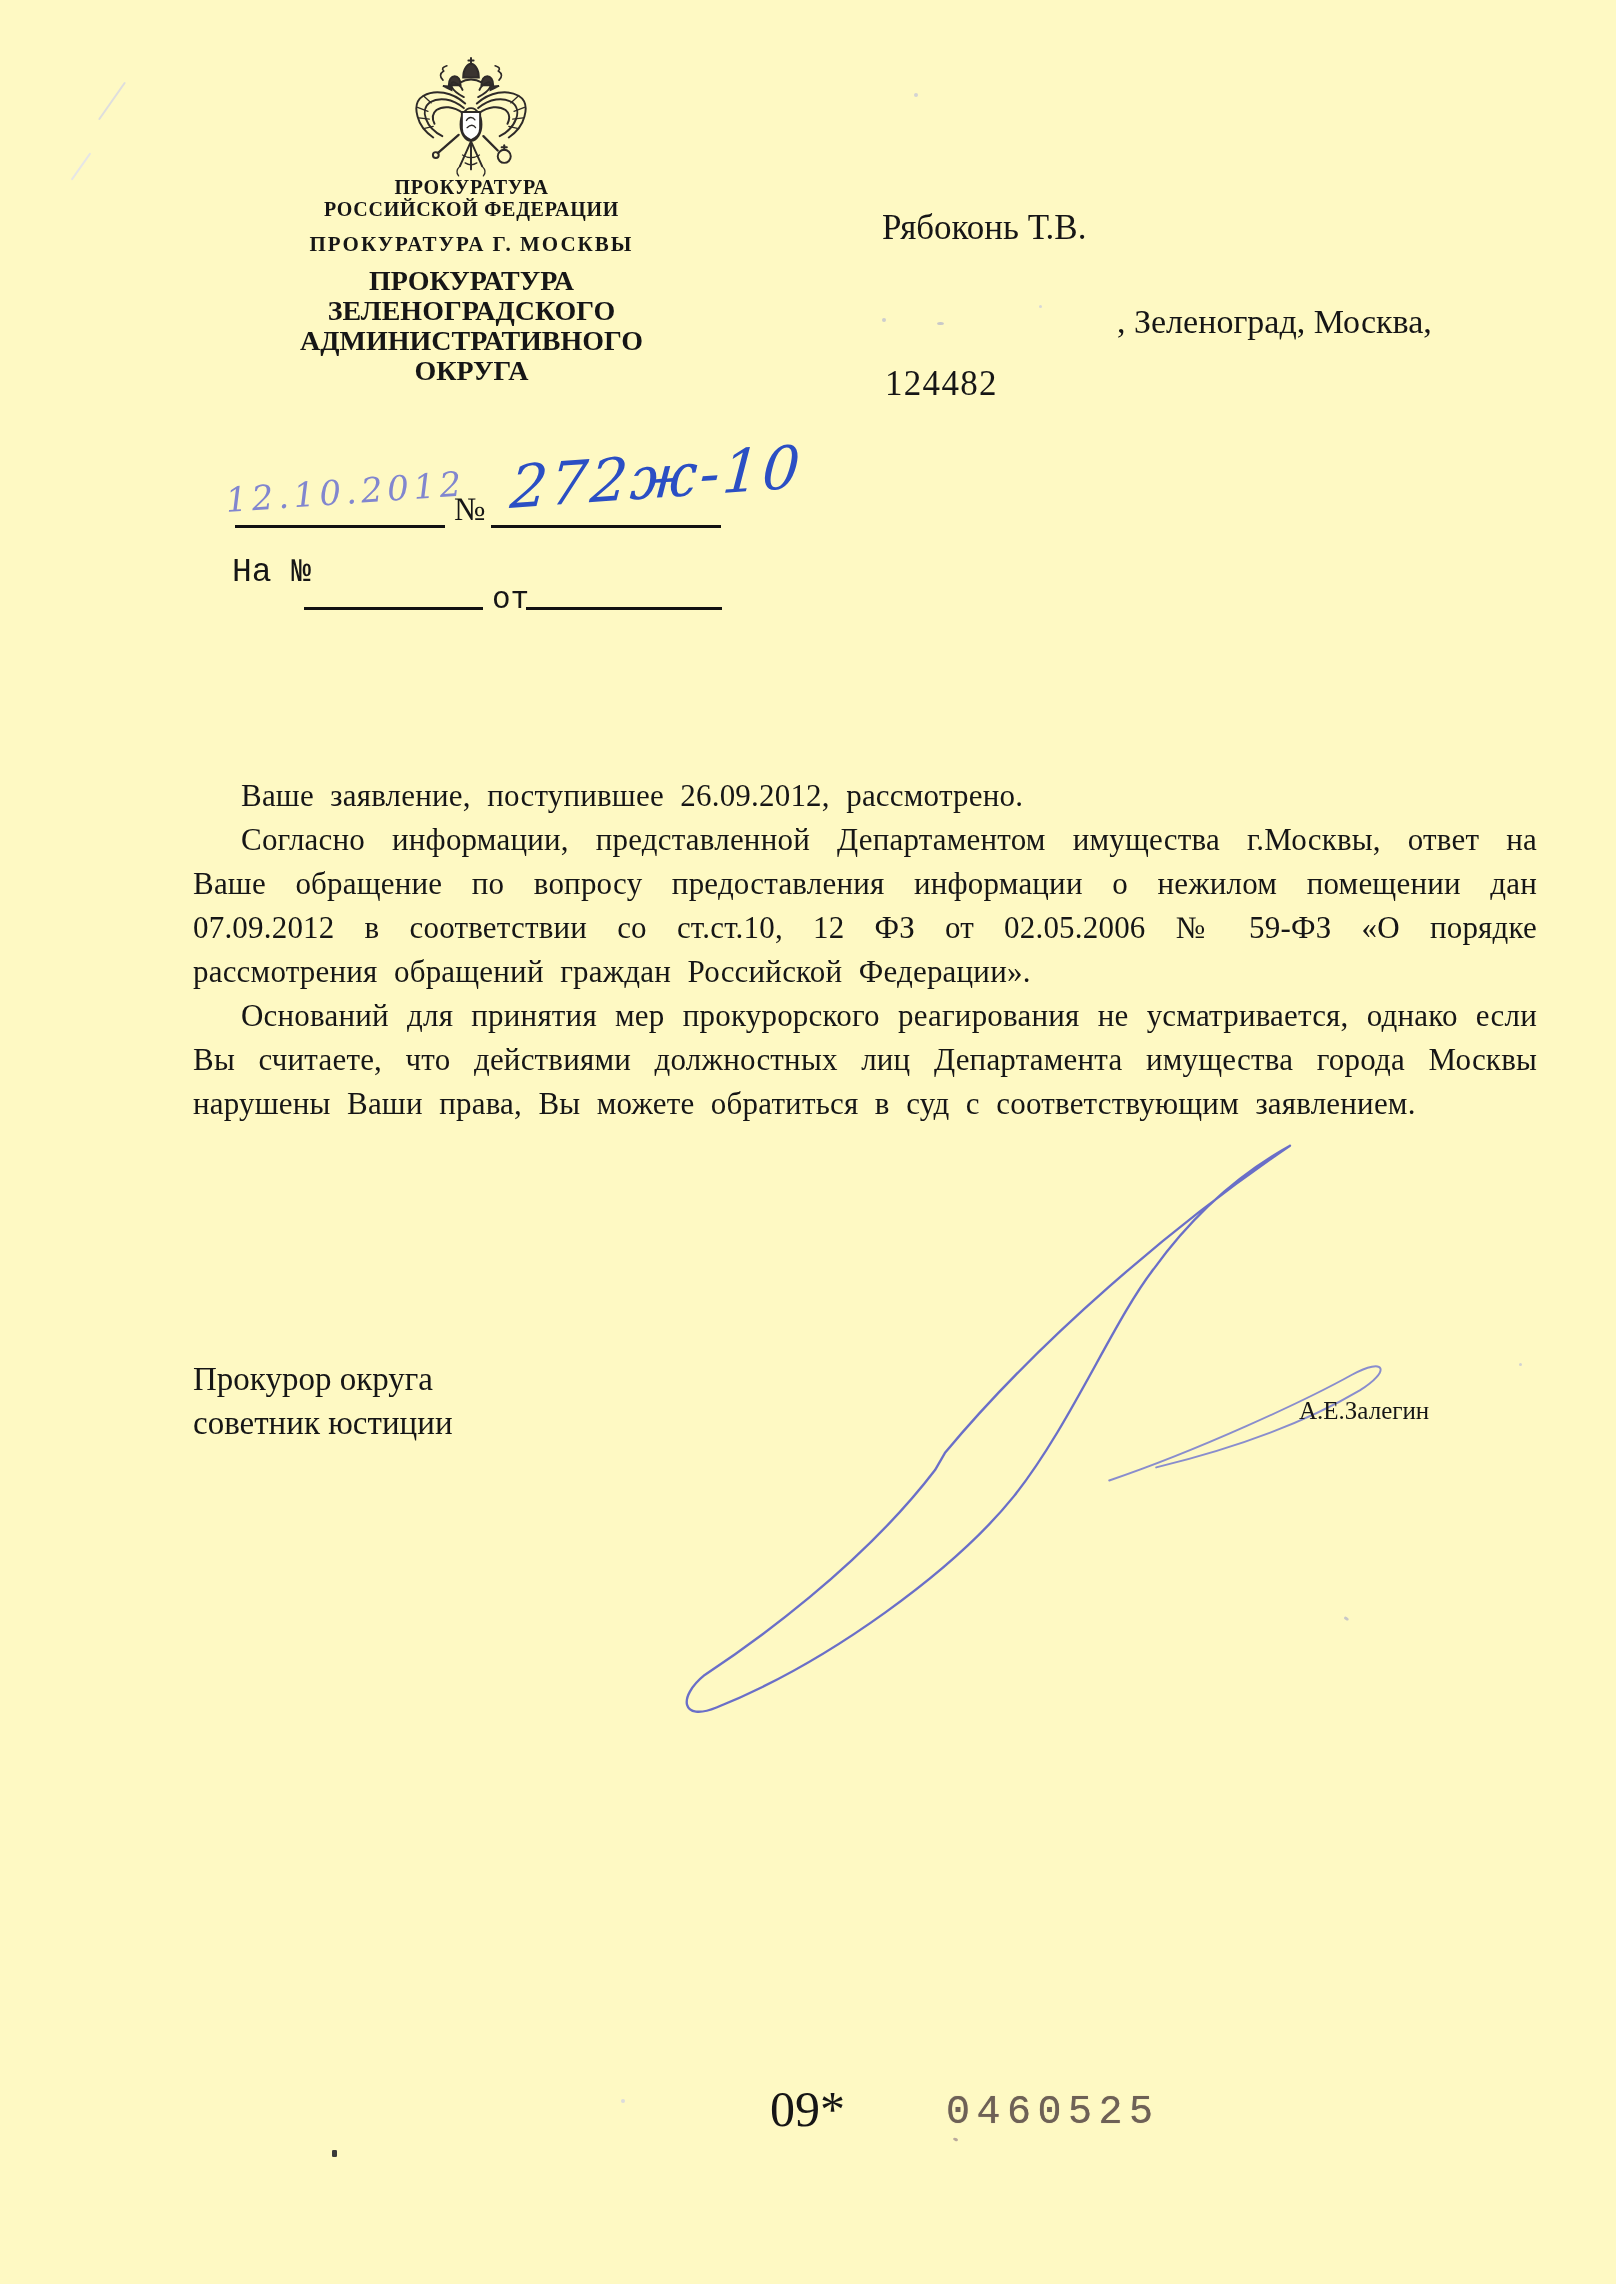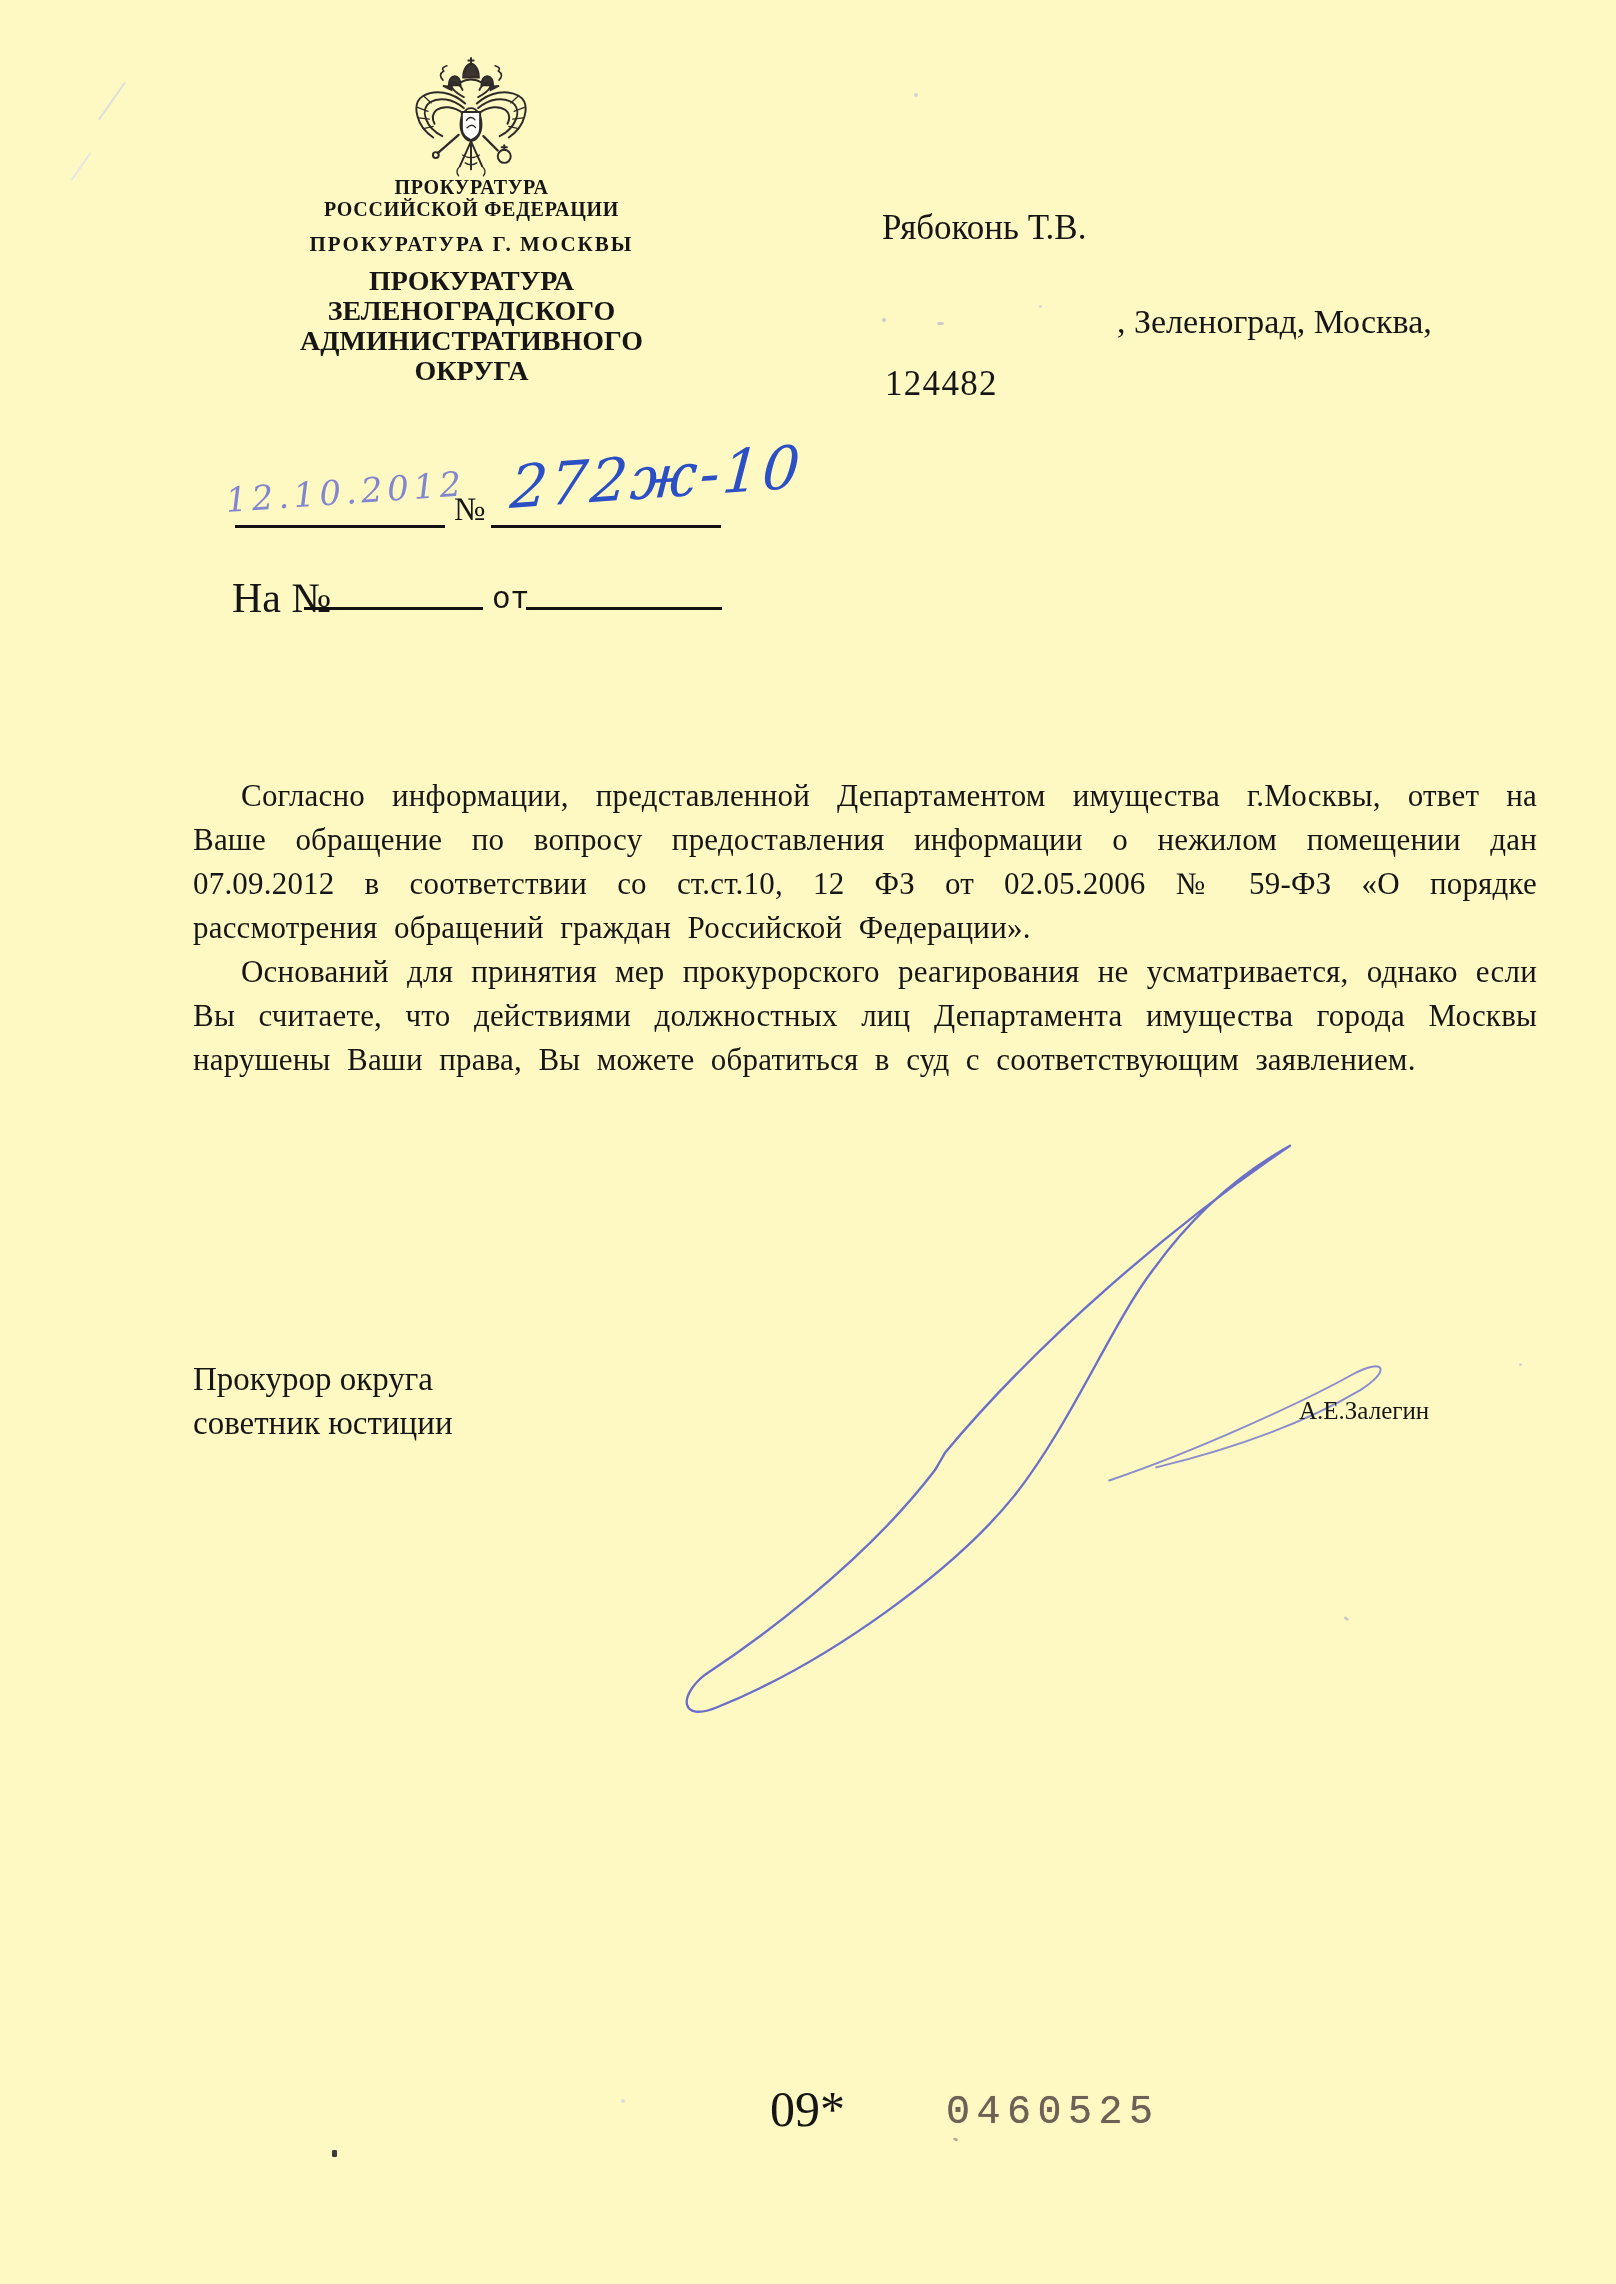--- a/index.html
+++ b/index.html
@@ -32,21 +32,21 @@
   }
   #no-sign{position:absolute;left:454px;top:491px;font-size:33px;}
   #hand-number{
     position:absolute;left:508px;top:453px;
     font-size:59px;letter-spacing:2.6px;color:#2b4fc4;
     transform:rotate(-4deg) skewX(-8deg);transform-origin:left bottom;
   }
   .rule{position:absolute;height:2.6px;background:#121212;}
   #rule-date{left:235px;top:525px;width:210px;}
   #rule-number{left:491px;top:525px;width:230px;}
-  #reply-label{position:absolute;left:232px;top:574px;font-size:42px;}
+  #reply-label{position:absolute;left:232px;top:554px;font-size:33px;font-family:Liberation Mono, monospace;}
   #from-label{position:absolute;left:492px;top:582px;font-size:31px;font-family:Liberation Mono, monospace;}
   #rule-reply{left:304px;top:607px;width:179px;}
   #rule-from{left:526px;top:607px;width:196px;}
   
   #recipient-name{position:absolute;left:882px;top:208px;font-size:35px;}
   #recipient-addr{position:absolute;left:1117px;top:303px;font-size:34px;}
   #recipient-postcode{position:absolute;left:885px;top:364px;font-size:35px;letter-spacing:1.3px;}
   
   #body-text{
     position:absolute;left:193px;top:774px;width:1344px;
@@ -150,20 +150,21 @@
   <div id="reply-label">На №</div>
   <div id="rule-reply" class="rule"></div>
   <div id="from-label">от</div>
   <div id="rule-from" class="rule"></div>
 
   <div id="recipient-name">Рябоконь Т.В.</div>
   <div id="recipient-addr">, Зеленоград, Москва,</div>
   <div id="recipient-postcode">124482</div>
 
   <div id="body-text">
+    <p>Ваше заявление, поступившее  26.09.2012,   рассмотрено.</p>
     <p>Согласно информации, представленной  Департаментом имущества г.Москвы, ответ на Ваше обращение по вопросу предоставления информации о нежилом помещении дан 07.09.2012 в соответствии со ст.ст.10, 12  ФЗ от 02.05.2006 № 59-ФЗ «О порядке рассмотрения обращений граждан Российской Федерации».</p>
     <p>Оснований для принятия мер прокурорского реагирования не усматривается, однако если Вы считаете, что действиями должностных лиц Департамента имущества города Москвы нарушены Ваши права, Вы можете  обратиться в суд с соответствующим заявлением.</p>
   </div>
 
   <svg id="signature-svg" viewBox="990 1630 1220 1060">
     <path d="M1977 1755
              C1800 1875 1590 2055 1448 2226
              L1433 2252
              C1320 2400 1150 2520 1080 2566
              C1038 2600 1044 2638 1098 2616

